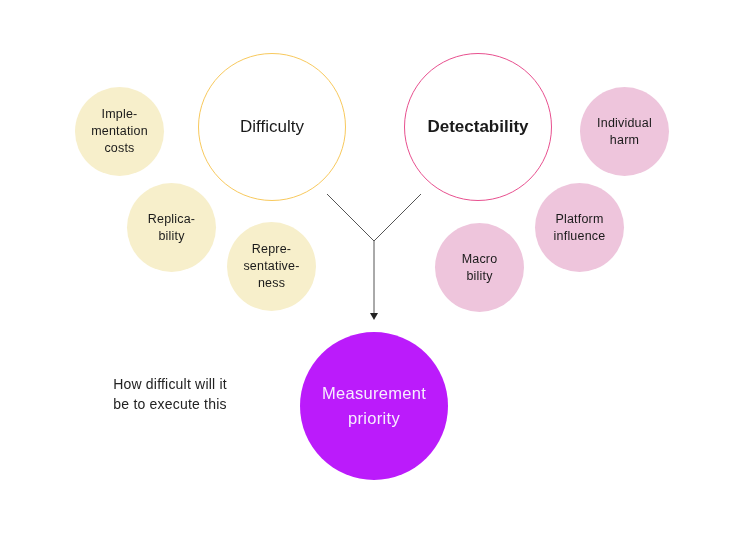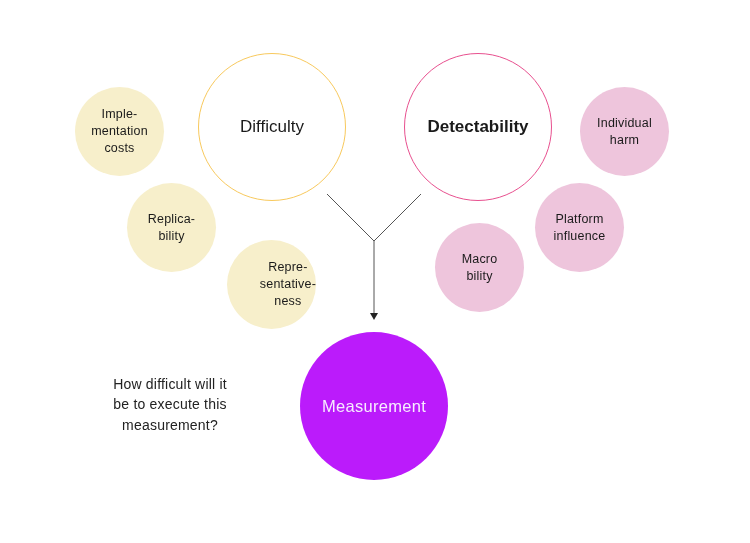--- a/index.html
+++ b/index.html
@@ -43,21 +43,21 @@
   </span>
 </div>
 
 <div class="circle small diff-sub" style="left:127px; top:183px;">
   <span class="label">
     <span style="display:block">Replica-</span>
     <span style="display:block">bility</span>
   </span>
 </div>
 
-<div class="circle small diff-sub" style="left:227px; top:240px;justify-content:flex-end;">
+<div class="circle small diff-sub" style="left:227px; top:222px;">
   <span class="label">
     <span style="display:block">Repre-</span>
     <span style="display:block">sentative-</span>
     <span style="display:block">ness</span>
   </span>
 </div>
 
 <div class="circle big big-det" style="left:404px; top:53px;font-weight:bold;">
   <span class="label">Detectability</span>
 </div>
@@ -79,23 +79,23 @@
 <div class="circle small det-sub" style="left:435px; top:223px;">
   <span class="label">
     <span style="display:block">Macro</span>
     <span style="display:block">bility</span>
   </span>
 </div>
 
 <div class="circle priority" style="left:300px; top:332px;">
   <span class="label" style="line-height:1.5;">
     <span style="display:block">Measurement</span>
+    <span style="display:block">priority</span>
   </span>
 </div>
 
 <div class="question" style="left:70px; top:374px; width:200px;">
   <span class="line">How difficult will it</span>
   <span class="line">be to execute this</span>
-  <span class="line">measurement?</span>
 </div>
 
 <div class="question" style="left:500px; top:374px; width:200px;">
 </div>
 
 </body></html>

